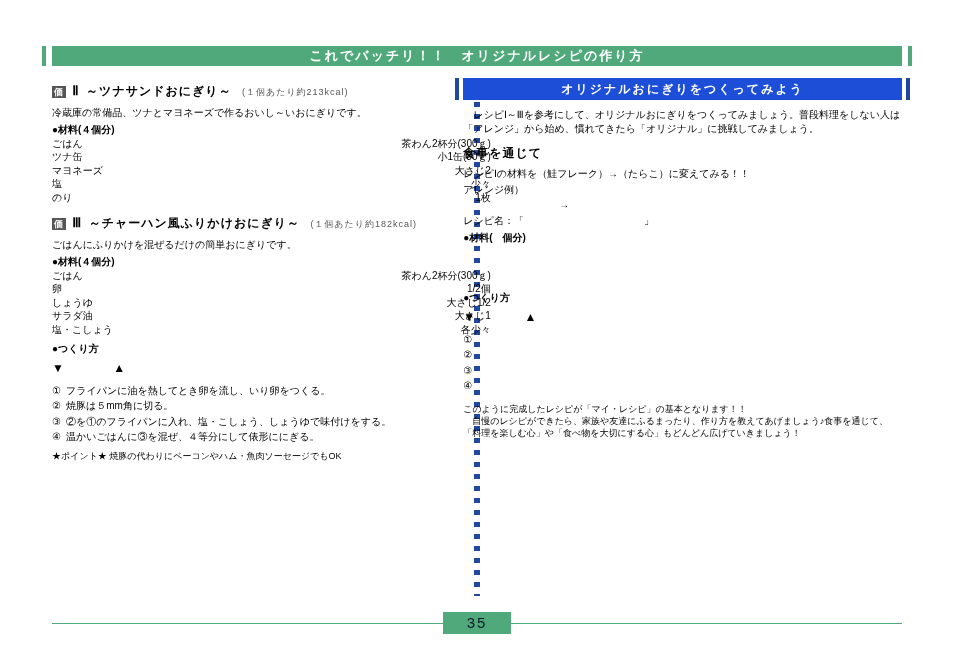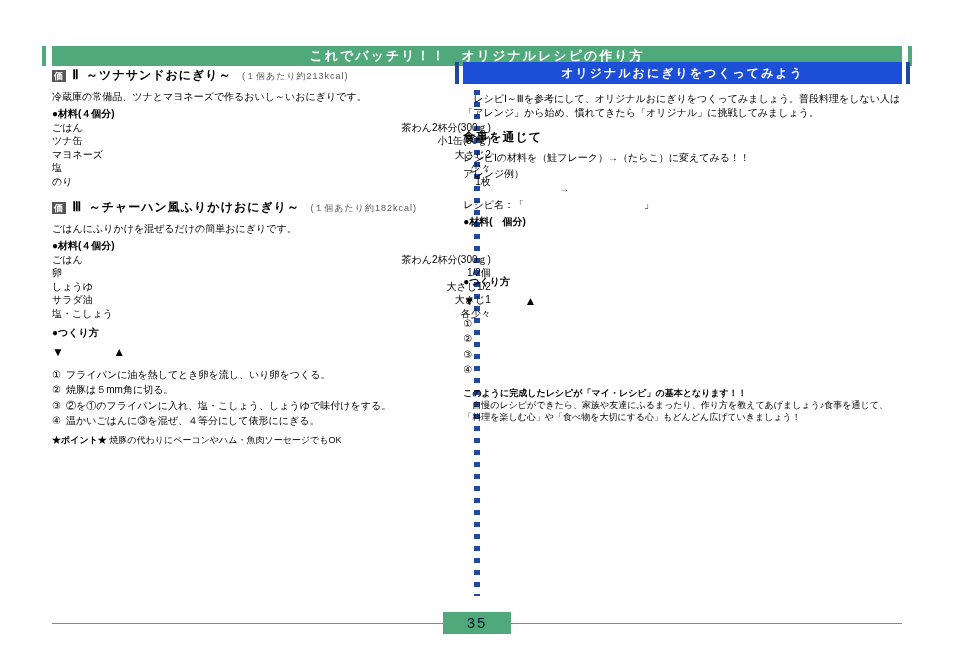--- a/index.html
+++ b/index.html
@@ -48,21 +48,21 @@
     left: 50%;
     width: 6px;
     margin-left: -3px;
     background-image: linear-gradient(#1f489e 40%, transparent 40%);
     background-size: 6px 12px;
     background-repeat: repeat-y;
   }
 
   .col {
     position: absolute;
-    top: 62px;
+    top: 78px;
     bottom: 50px;
     width: 46%;
   }
   .col-left  { left: 52px; }
   .col-right { right: 52px; }
 
   .recipe-title {
     font-size: 12px;
     font-weight: 700;
     letter-spacing: 1px;
@@ -94,21 +94,21 @@
     justify-content: space-between;
     font-size: 10px;
   }
   .ing > span:last-child { text-align: right; }
 
   .steps { margin-top: 8px; }
   .step { font-size: 10px; margin: 2px 0; display: flex; }
   .step .n { width: 14px; flex-shrink: 0; }
   .step .t { flex: 1; }
   .point { font-size: 9px; margin-top: 6px; }
-  .point b { font-weight: 700; margin-top: 20px; }
+  .point b { font-weight: 400; margin-top: 20px; }
   .arrows { margin: 4px 0; font-size: 12px; }
   .arrows span { display: inline-block; margin-right: 46px; }
   .arrow-right { font-size: 11px; letter-spacing: 2px; }
 
   .blue-bar {
     background: #1d4ed8;
     color: #ffffff;
     height: 22px;
     display: flex;
     align-items: center;

